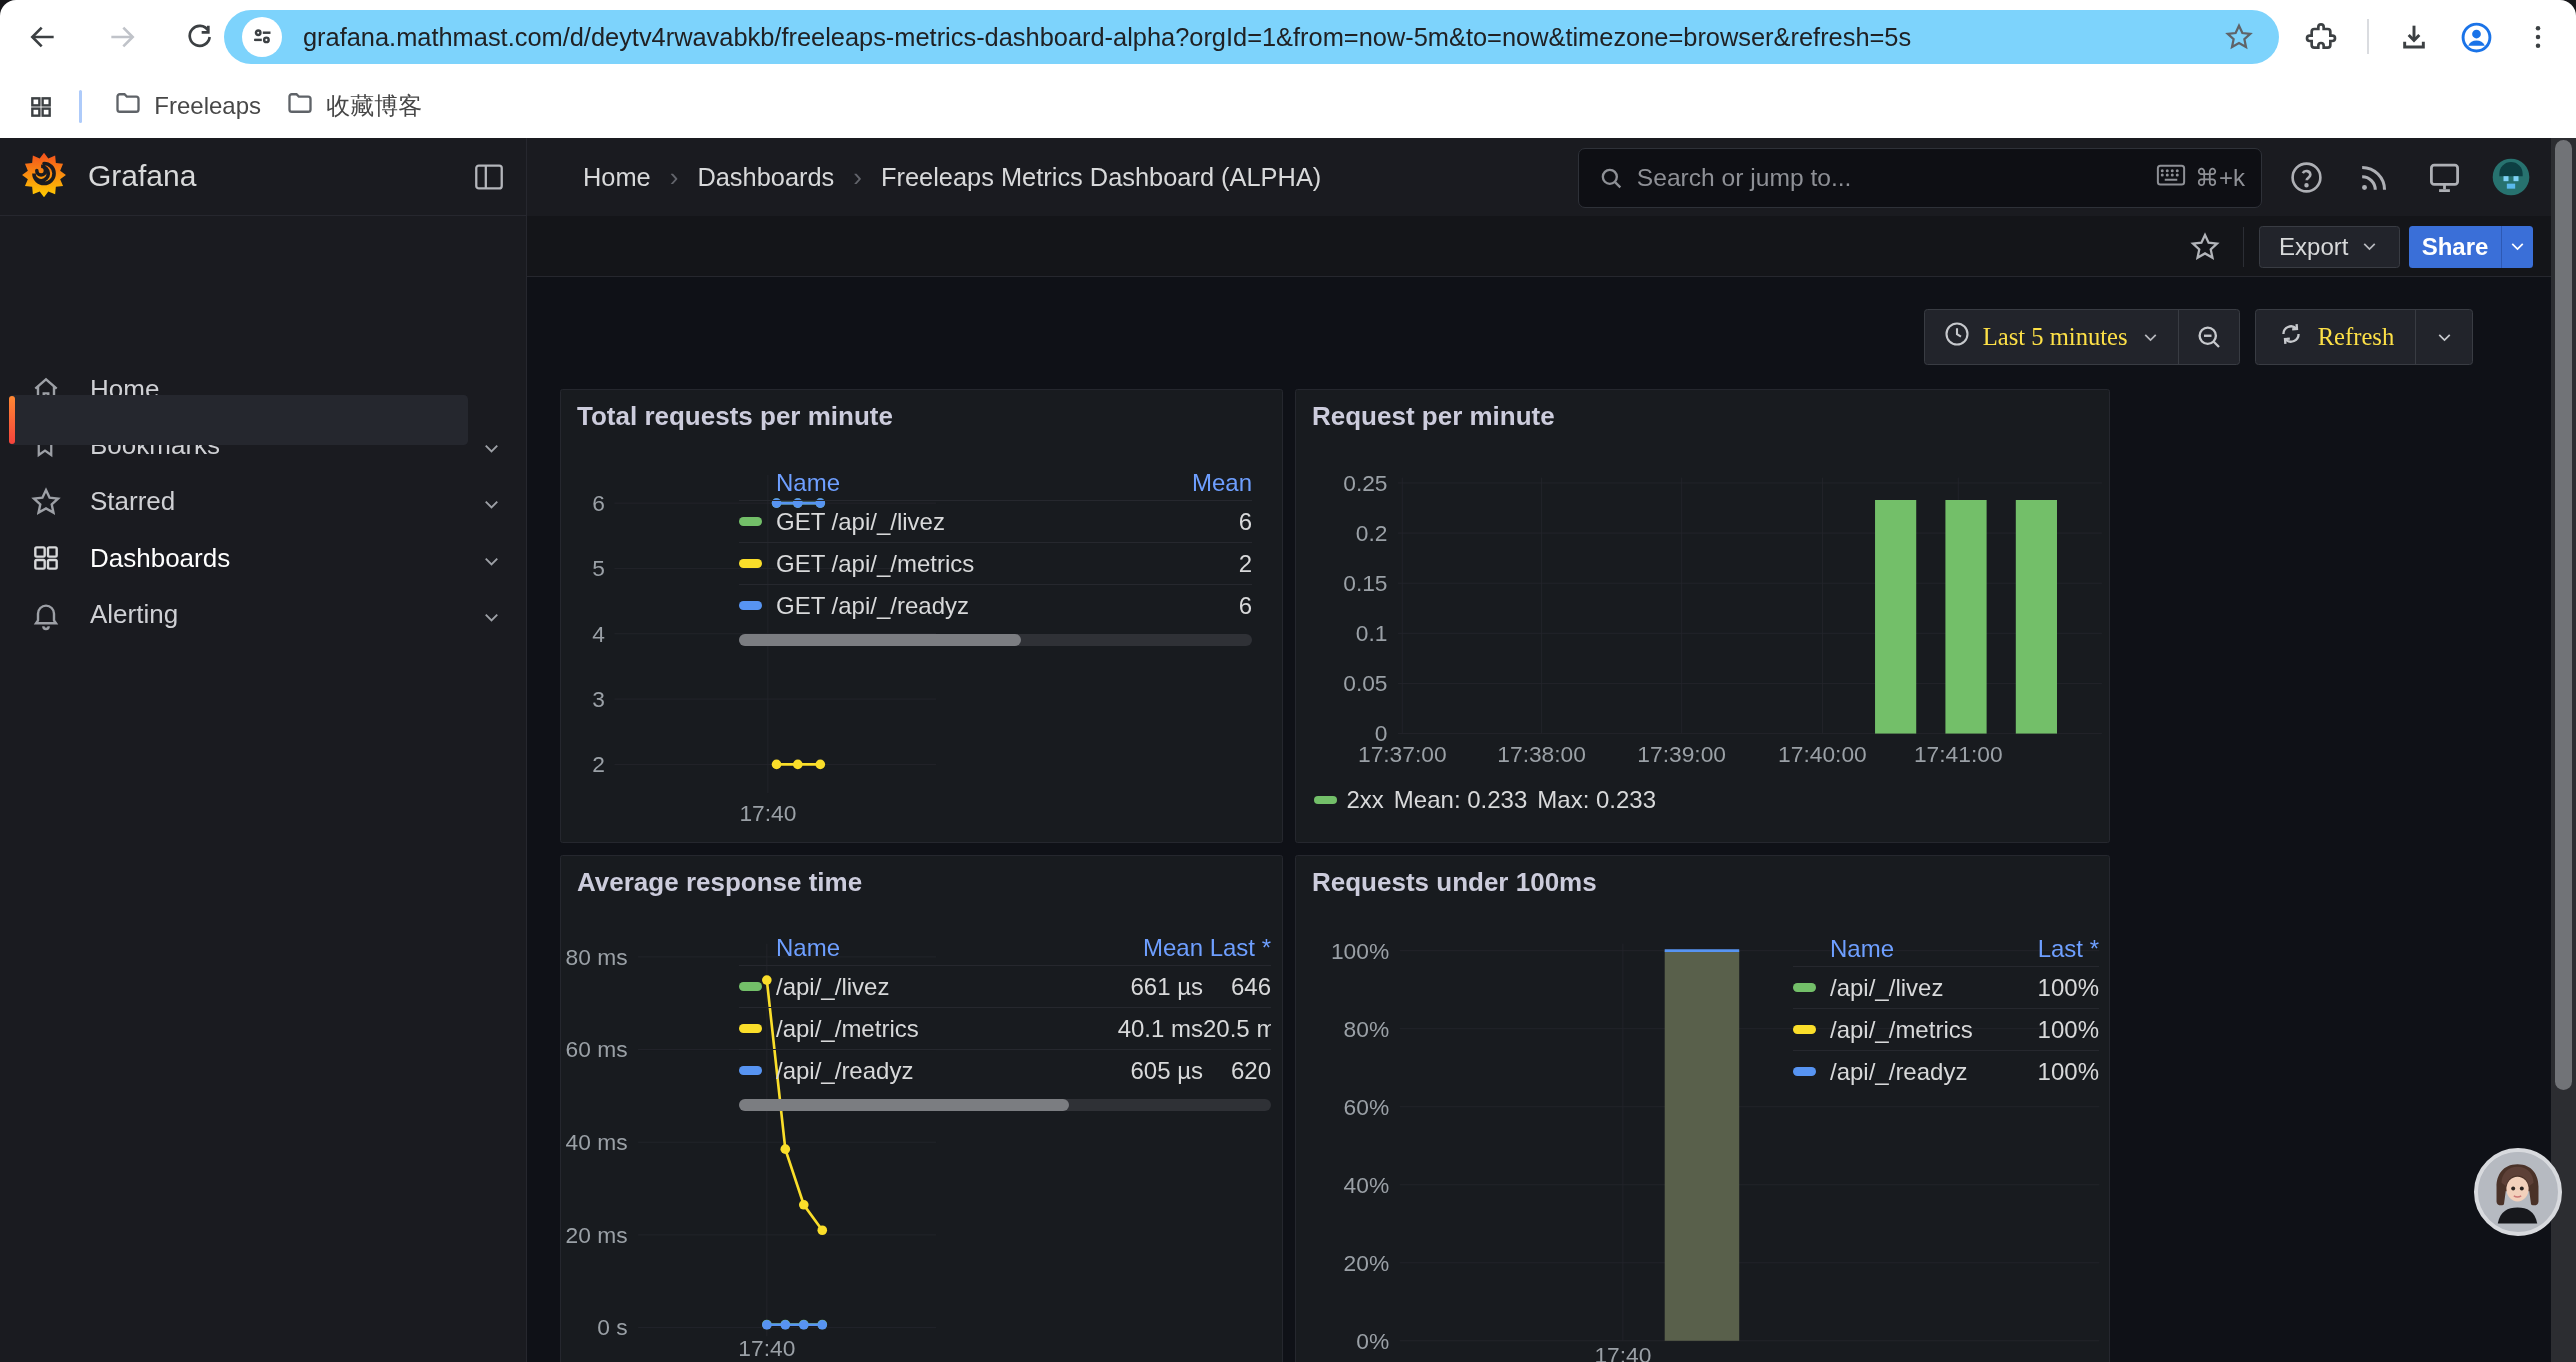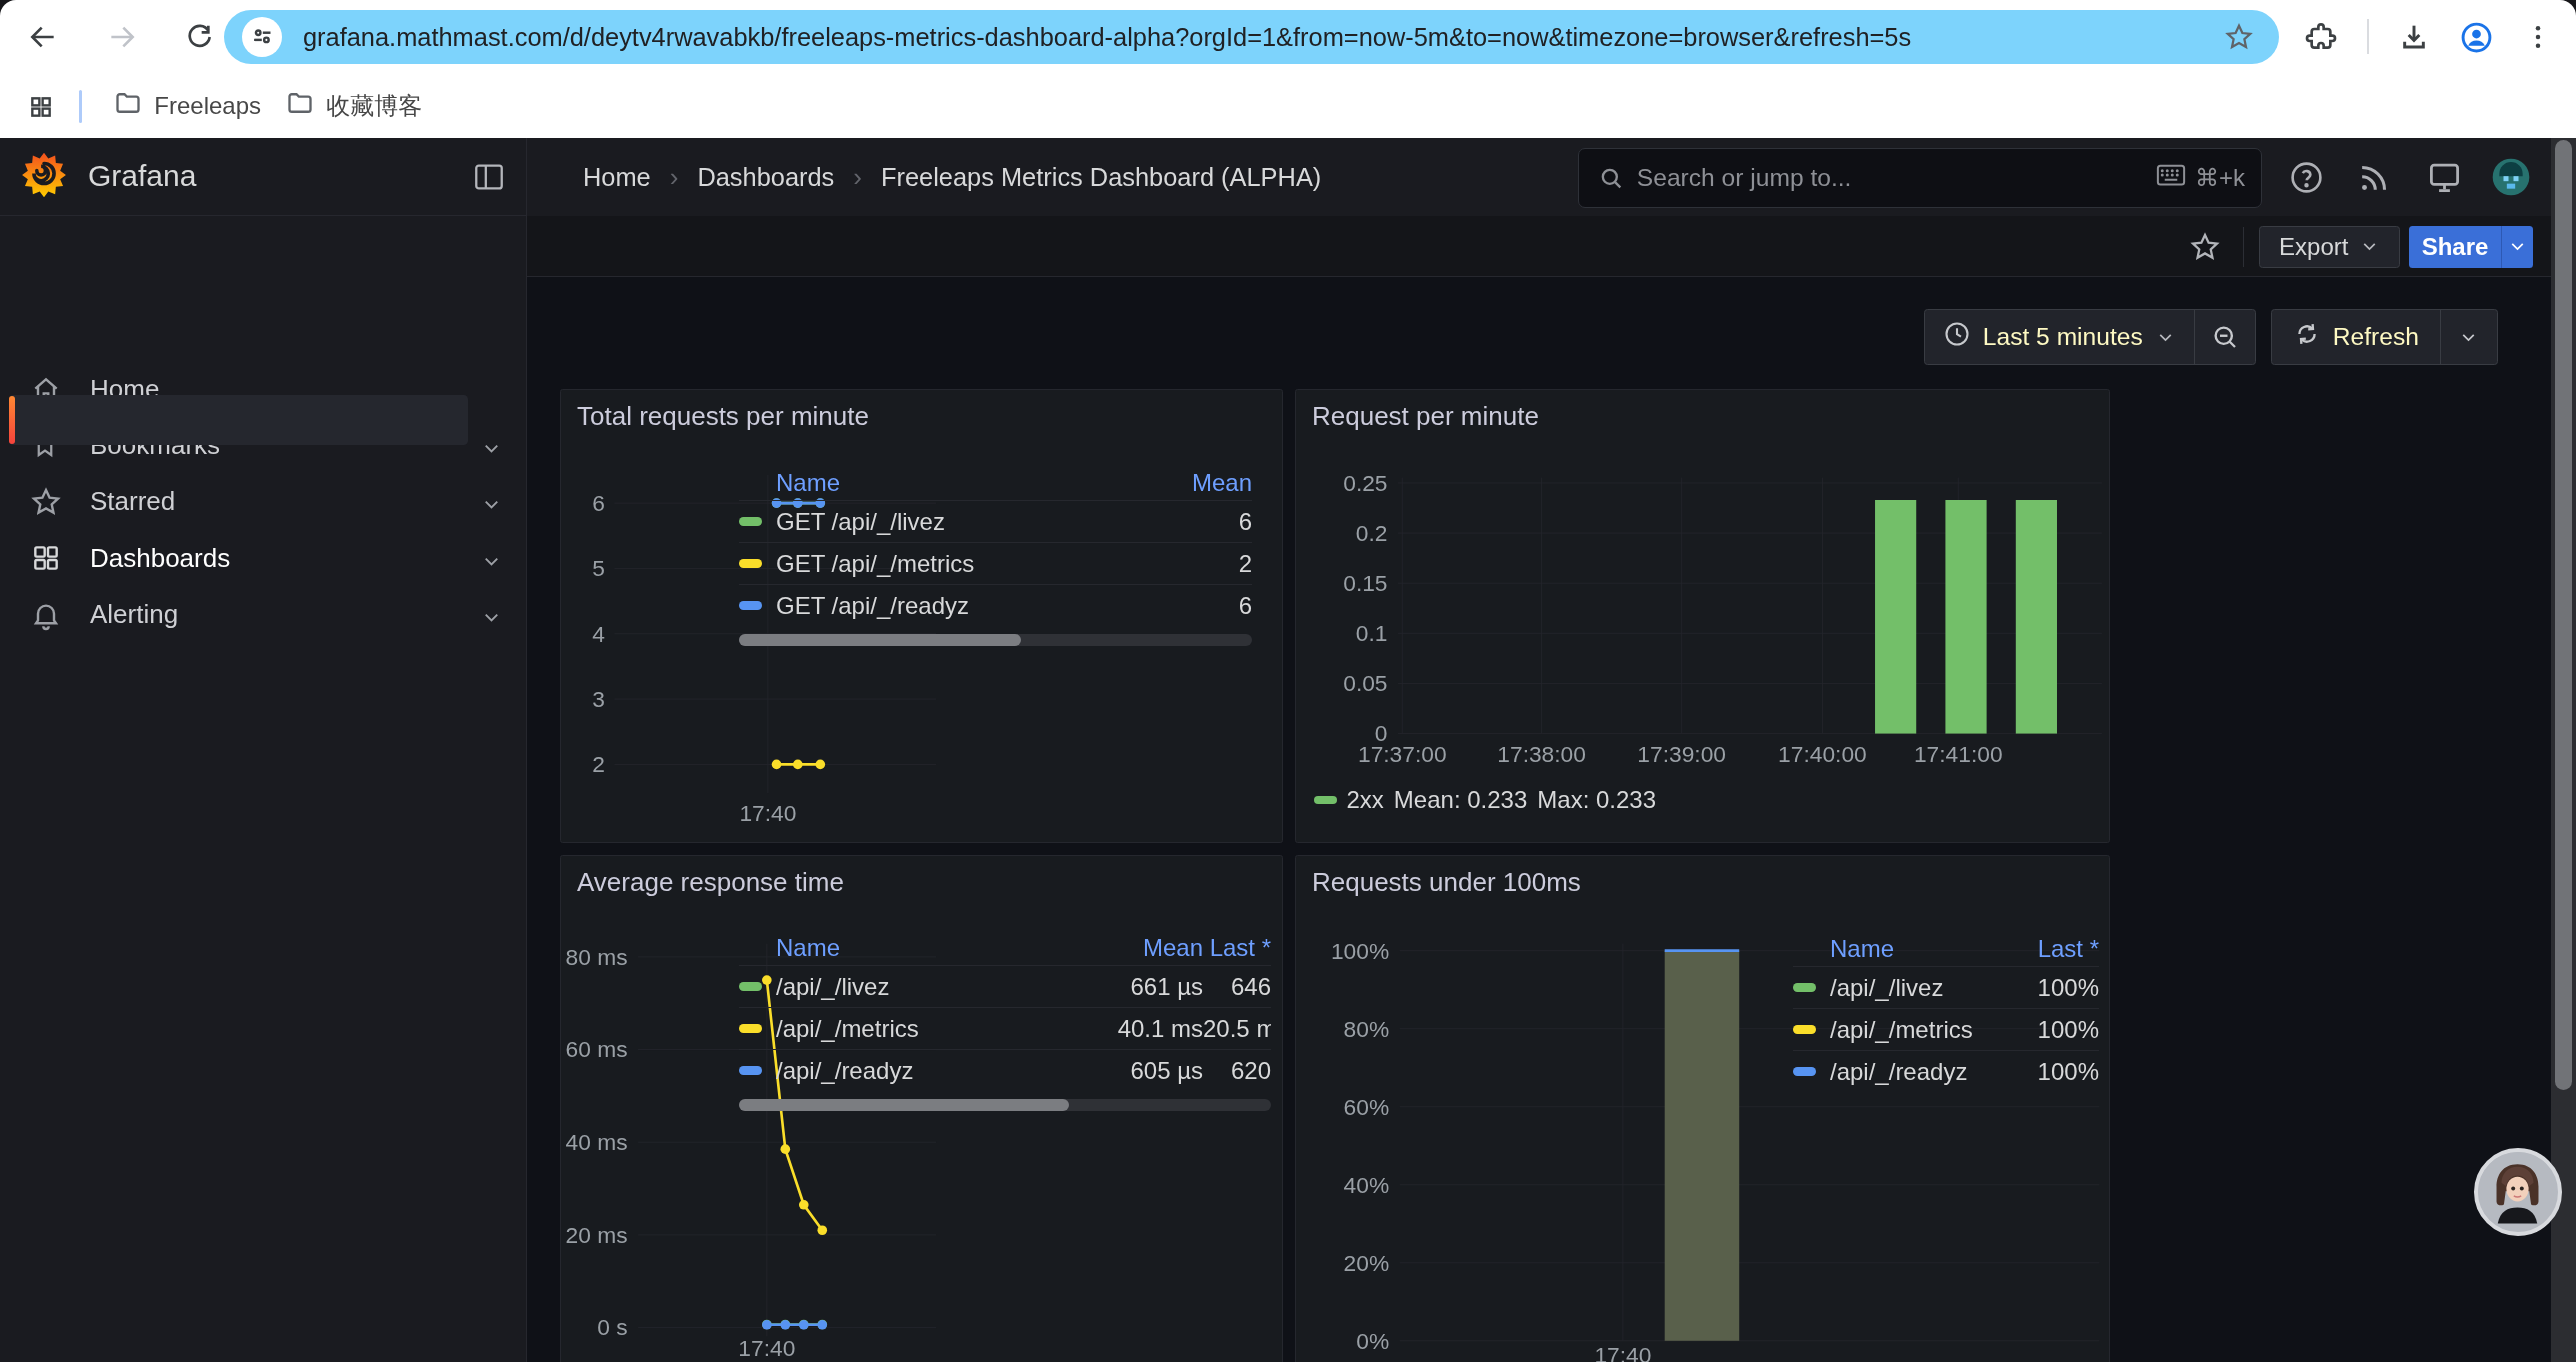--- a/index.html
+++ b/index.html
@@ -42,27 +42,27 @@
   .sh-star{position:absolute;left:1662px;top:15px;color:#b2b4b9;}
   .sh-div{position:absolute;left:1716px;top:10.5px;width:0.9px;height:40px;background:#2c2e35;}
   .btn{box-sizing:border-box;display:flex;align-items:center;justify-content:center;gap:10.5px;font-size:24px;color:#d8d9da;background:#22242b;border:0.9px solid #393c43;border-radius:3.5px;}
   .sh-export{position:absolute;left:1732px;top:9.6px;width:141px;height:42px;}
   .sh-share{position:absolute;left:1882px;top:9.6px;height:42px;display:flex;}
   .share-main{width:92px;height:42px;background:#3a6fd8;border-radius:3.5px 0 0 3.5px;display:flex;align-items:center;justify-content:center;color:#fff;font-size:24px;font-weight:700;}
   .share-chev{width:31px;height:42px;background:#3a6fd8;border-left:0.9px solid #2d59b4;border-radius:0 3.5px 3.5px 0;display:flex;align-items:center;justify-content:center;color:#fff;}
   
   .content{position:absolute;left:527px;top:139px;width:2049px;height:1085px;overflow:hidden;}
   .timebar{position:absolute;top:32px;height:56px;display:flex;}
-  .grpbox{display:flex;height:56px;box-sizing:border-box;background:#22242b;border:0.9px solid #393c43;border-radius:3.5px;align-items:center;color:#fef9c3;font-size:24.6px;}
+  .grpbox{display:flex;height:56px;box-sizing:border-box;background:#22242b;border:0.9px solid #393c43;border-radius:3.5px;align-items:center;color:#fde047;font-size:24.6px;font-family:Liberation Serif, serif;}
   .tp-main{display:flex;align-items:center;gap:12.3px;padding:0 17.5px;}
   .tp-zoom{width:60px;height:54px;display:flex;align-items:center;justify-content:center;border-left:0.9px solid #393c43;color:#c7c9cd;}
   .rf-main{display:flex;align-items:center;gap:12.3px;padding:0 21px;}
   .rf-chev{width:56px;height:54px;display:flex;align-items:center;justify-content:center;border-left:0.9px solid #393c43;color:#c7c9cd;}
   .panel{position:absolute;background:#181b1f;border:0.9px solid #25272e;border-radius:2.6px;box-sizing:border-box;}
-  .ptitle{position:absolute;left:16px;top:10.5px;font-size:26px;font-weight:400;color:#ccccdc;}
+  .ptitle{position:absolute;left:16px;top:10.5px;font-size:26px;font-weight:700;color:#ccccdc;}
   .nodata{position:absolute;left:0;top:228px;width:100%;text-align:center;font-size:32px;color:#9da0a8;}
   svg.chart{position:absolute;left:0;top:0;}
   
   .ltable{position:absolute;font-size:24px;color:#d8d9da;}
   .lrow{display:flex;align-items:center;height:41px;border-top:0.9px solid #26282e;}
   .lhead{display:flex;align-items:center;height:35px;color:#6e9fff;}
   .lc-name{flex:1;display:flex;align-items:center;gap:14px;min-width:0;overflow:hidden;white-space:nowrap;}
   .pill{width:23px;height:8.8px;border-radius:4.4px;flex:0 0 auto;}
   .lc-val{text-align:right;flex:0 0 auto;overflow:hidden;white-space:nowrap;}
   .lscroll{margin-top:8px;height:12.3px;border-radius:6.1px;background:#2f3136;position:relative;}

